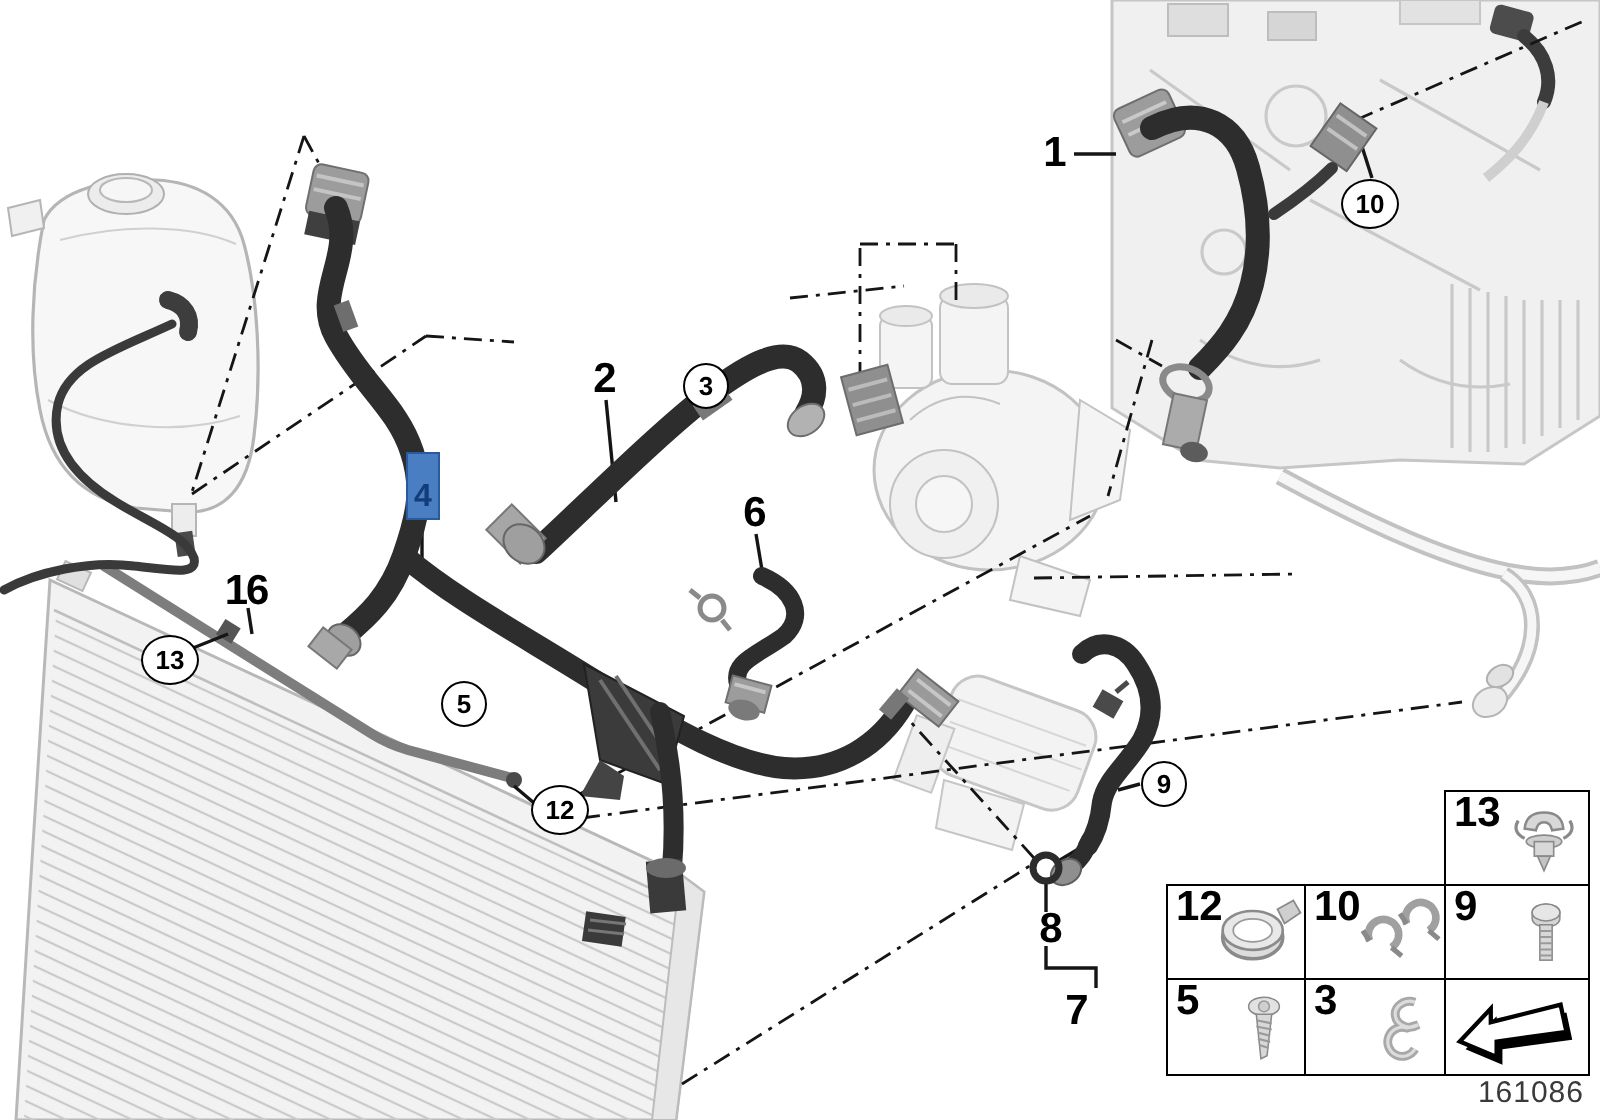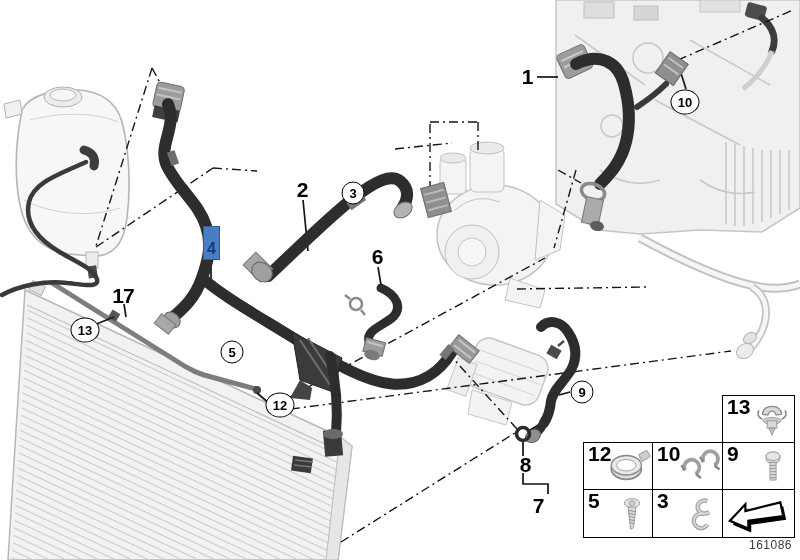--- a/index.html
+++ b/index.html
@@ -20,21 +20,21 @@
                 padding-bottom:1px;box-sizing:border-box;}
 
   
   .legend{position:absolute;left:583px;top:395px;width:212px;height:143px;}
   .lcell{position:absolute;border:1.7px solid #000;background:#fff;box-sizing:border-box;}
   .lnum{position:absolute;left:4px;top:-1px;font-size:21px;font-weight:bold;color:#000;}
   .lcell svg.licon{position:absolute;right:1px;top:50%;transform:translateY(-50%);}
   .lcell svg.licon.center{right:4px;}
 
   .dno{position:absolute;left:698px;top:538px;width:94px;text-align:right;
-       font-size:12px;color:#3a3a3a;letter-spacing:.5px;}
+       font-size:15px;color:#3a3a3a;letter-spacing:.5px;}
 </style>
 </head>
 <body>
 
 <div class="stage">
 
 <svg id="art" width="800" height="560" viewBox="0 0 800 560">
   <defs>
     <pattern id="hatch" width="7" height="7" patternUnits="userSpaceOnUse" patternTransform="rotate(25)">
       <line x1="0" y1="3.5" x2="7" y2="3.5" stroke="#c9c9c9" stroke-width="1.1"></line>
@@ -260,21 +260,21 @@
 <div class="co co-plain" style="left:527px;top:77px;">1</div>
 <div class="co co-plain" style="left:302px;top:190px;">2</div>
 <div class="co co-circle" style="left:353px;top:193px;">3</div>
 <div class="co-highlight" style="left:203px;top:226px;">4</div>
 <div class="co co-circle" style="left:232px;top:352px;">5</div>
 <div class="co co-plain" style="left:377px;top:257px;">6</div>
 <div class="co co-plain" style="left:538px;top:506px;">7</div>
 <div class="co co-plain" style="left:525px;top:465px;">8</div>
 <div class="co co-circle" style="left:582px;top:392px;">9</div>
 <div class="co co-circle wide" style="left:685px;top:102px;">10</div>
-<div class="co co-plain" style="left:123px;top:296px;">17</div>
+<div class="co co-plain" style="left:123px;top:296px;">16</div>
 <div class="co co-circle wide" style="left:280px;top:405px;">12</div>
 <div class="co co-circle wide" style="left:85px;top:330px;">13</div>
 
 <div class="legend">
 
   <div class="lcell" style="left:139px;top:0;width:73px;height:49px;">
     <span class="lnum">13</span>
     <svg class="licon" width="42" height="44" viewBox="0 0 52 44">
       <path d="M14,15 q1,-10 12,-10 q11,0 12,10 l-7,1 q-1,-5 -5,-5 q-4,0 -5,5 Z" fill="#d8d8d8" stroke="#8a8a8a" stroke-width="1.5"></path>
       <path d="M10,10 q-4,7 4,11 M42,10 q4,7 -4,11" fill="none" stroke="#8a8a8a" stroke-width="2"></path>

